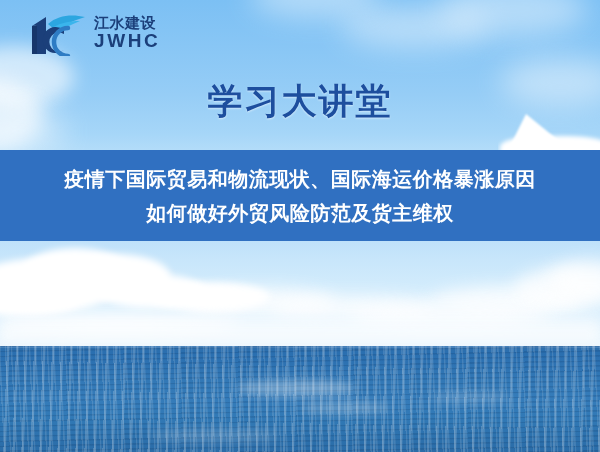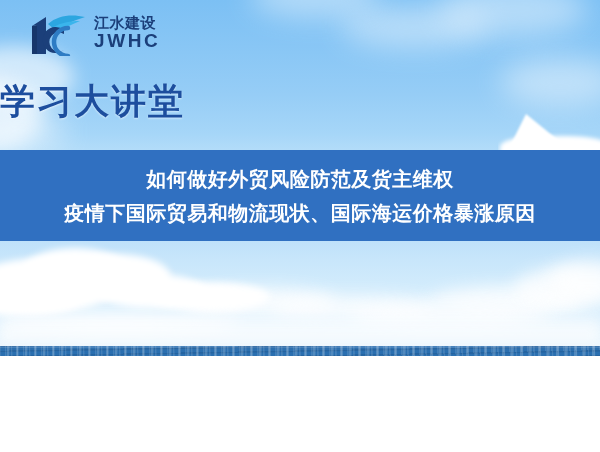--- a/index.html
+++ b/index.html
@@ -7,21 +7,21 @@
     padding: 0;
     background: #ffffff;
   }
   body {
     font-family: "Liberation Sans", sans-serif;
   }
 
   #poster {
     position: relative;
     width: 600px;
-    height: 356px;
+    height: 452px;
     overflow: hidden;
     background: #84cc16;
   }
 
   
   .sky-upper {
     position: absolute;
     left: 0; top: 0;
     width: 600px;
     height: 152px;
@@ -223,20 +223,21 @@
     letter-spacing: 2.6px;
     line-height: 16px;
     margin-top: 1px;
   }
 
   
   .main-title {
     position: absolute;
     left: 0; top: 78px;
     width: 600px;
+    text-align: center;
     font-family: "DejaVu Sans", "Liberation Sans", sans-serif;
     font-size: 35px;
     font-weight: bold;
     color: #1d4e9e;
     letter-spacing: 2px;
     text-shadow: 0 1px 2px rgba(255,255,255,.55);
   }
 
   
   .banner {
@@ -292,22 +293,22 @@
     </div>
     <div class="logo-text">
       <div class="logo-cn">江水建设</div>
       <div class="logo-en">JWHC</div>
     </div>
   </div>
 
   <div class="main-title">学习大讲堂</div>
 
   <div class="banner">
+    <div class="banner-line">疫情下国际贸易和物流现状、国际海运价格暴涨原因</div>
     <div class="banner-line">如何做好外贸风险防范及货主维权</div>
-    <div class="banner-line">疫情下国际贸易和物流现状、国际海运价格暴涨原因</div>
   </div>
 
   <div class="sky-lower"></div>
 
   <div class="l-big l-b1"></div>
   <div class="l-big l-b2"></div>
   <div class="l-big l-b3"></div>
   <div class="l-big l-b4"></div>
   <div class="l-big l-b5"></div>
   <div class="l-big l-b6"></div>

